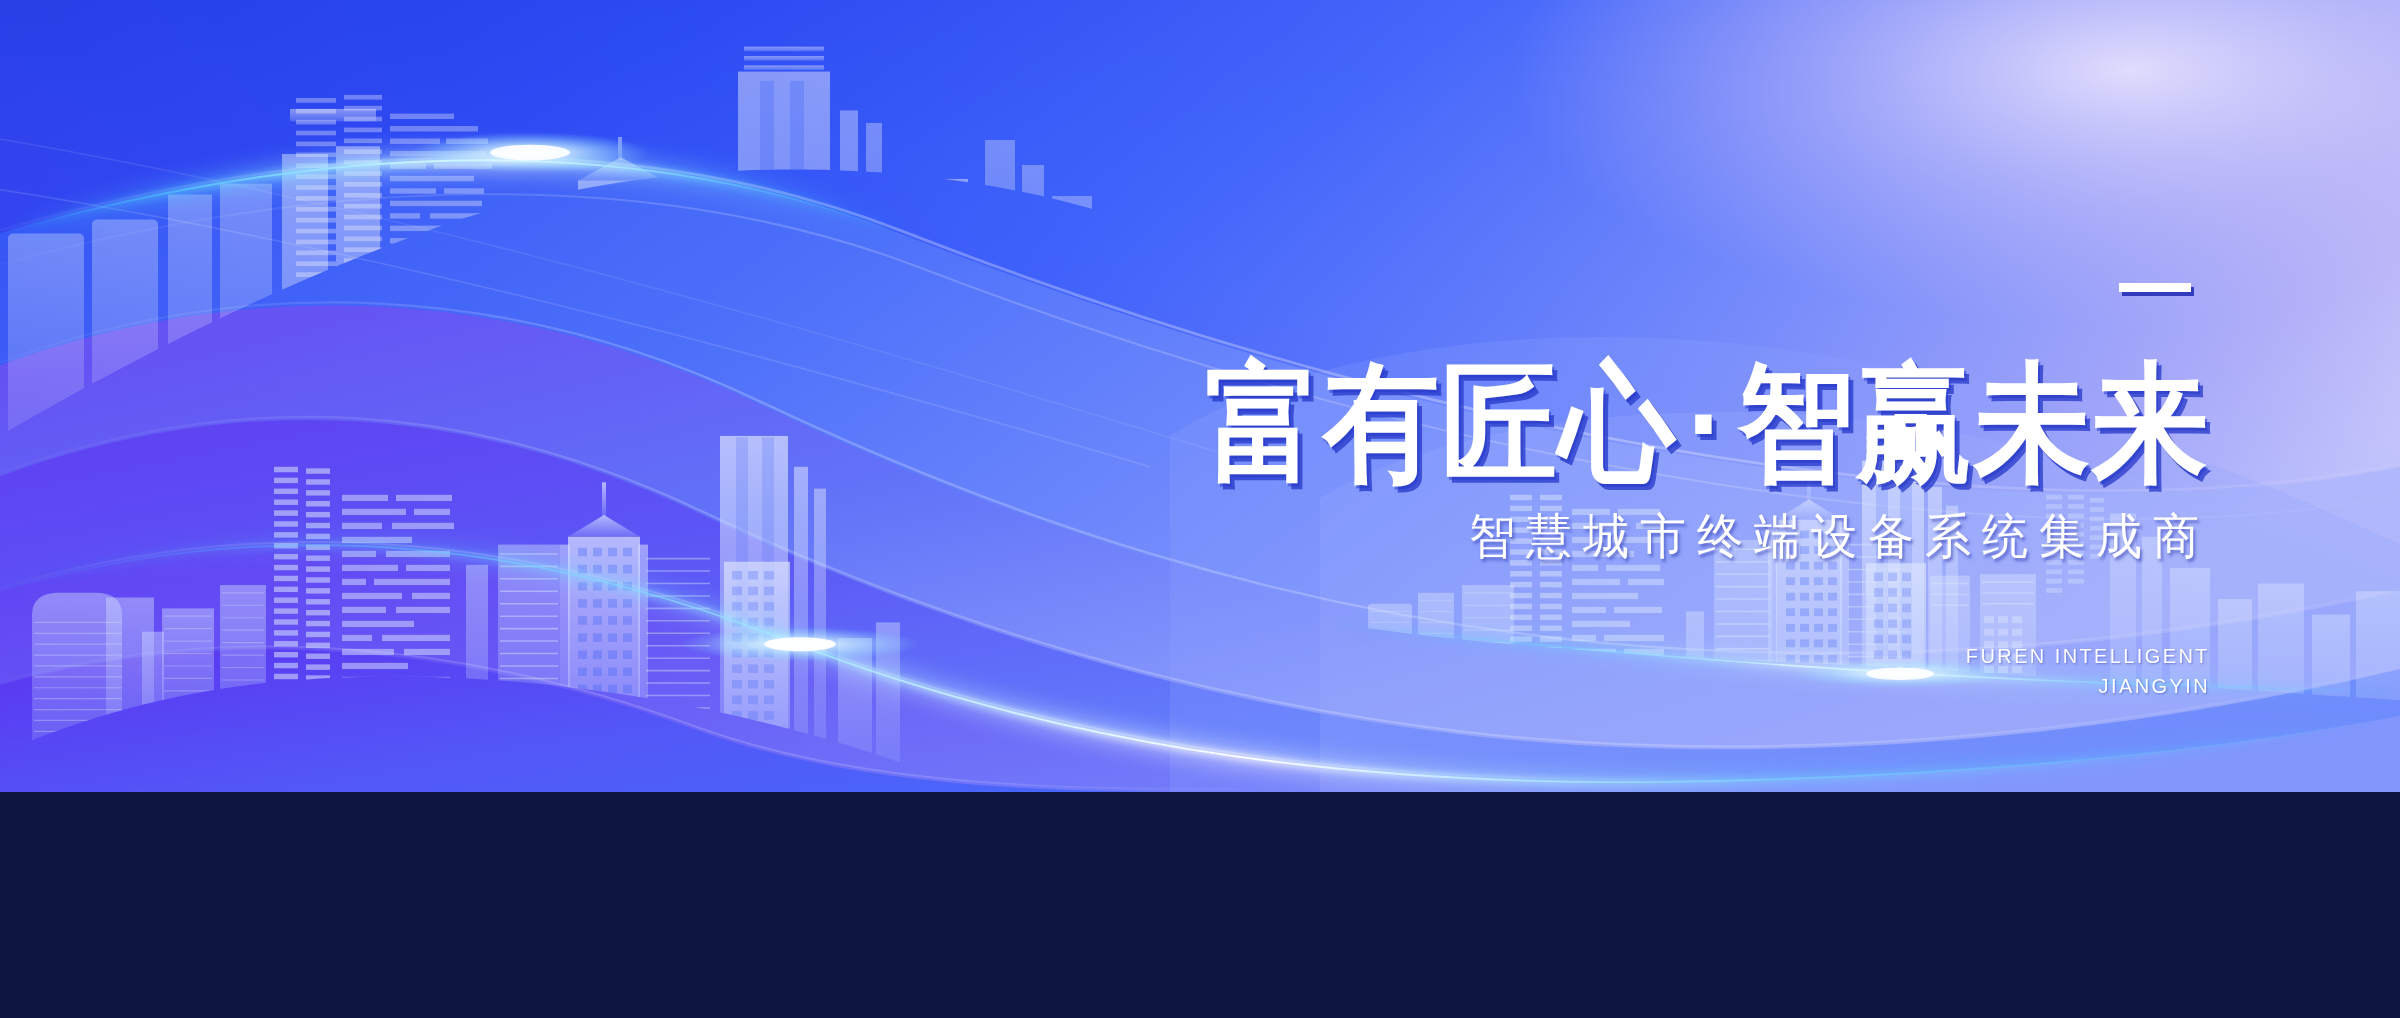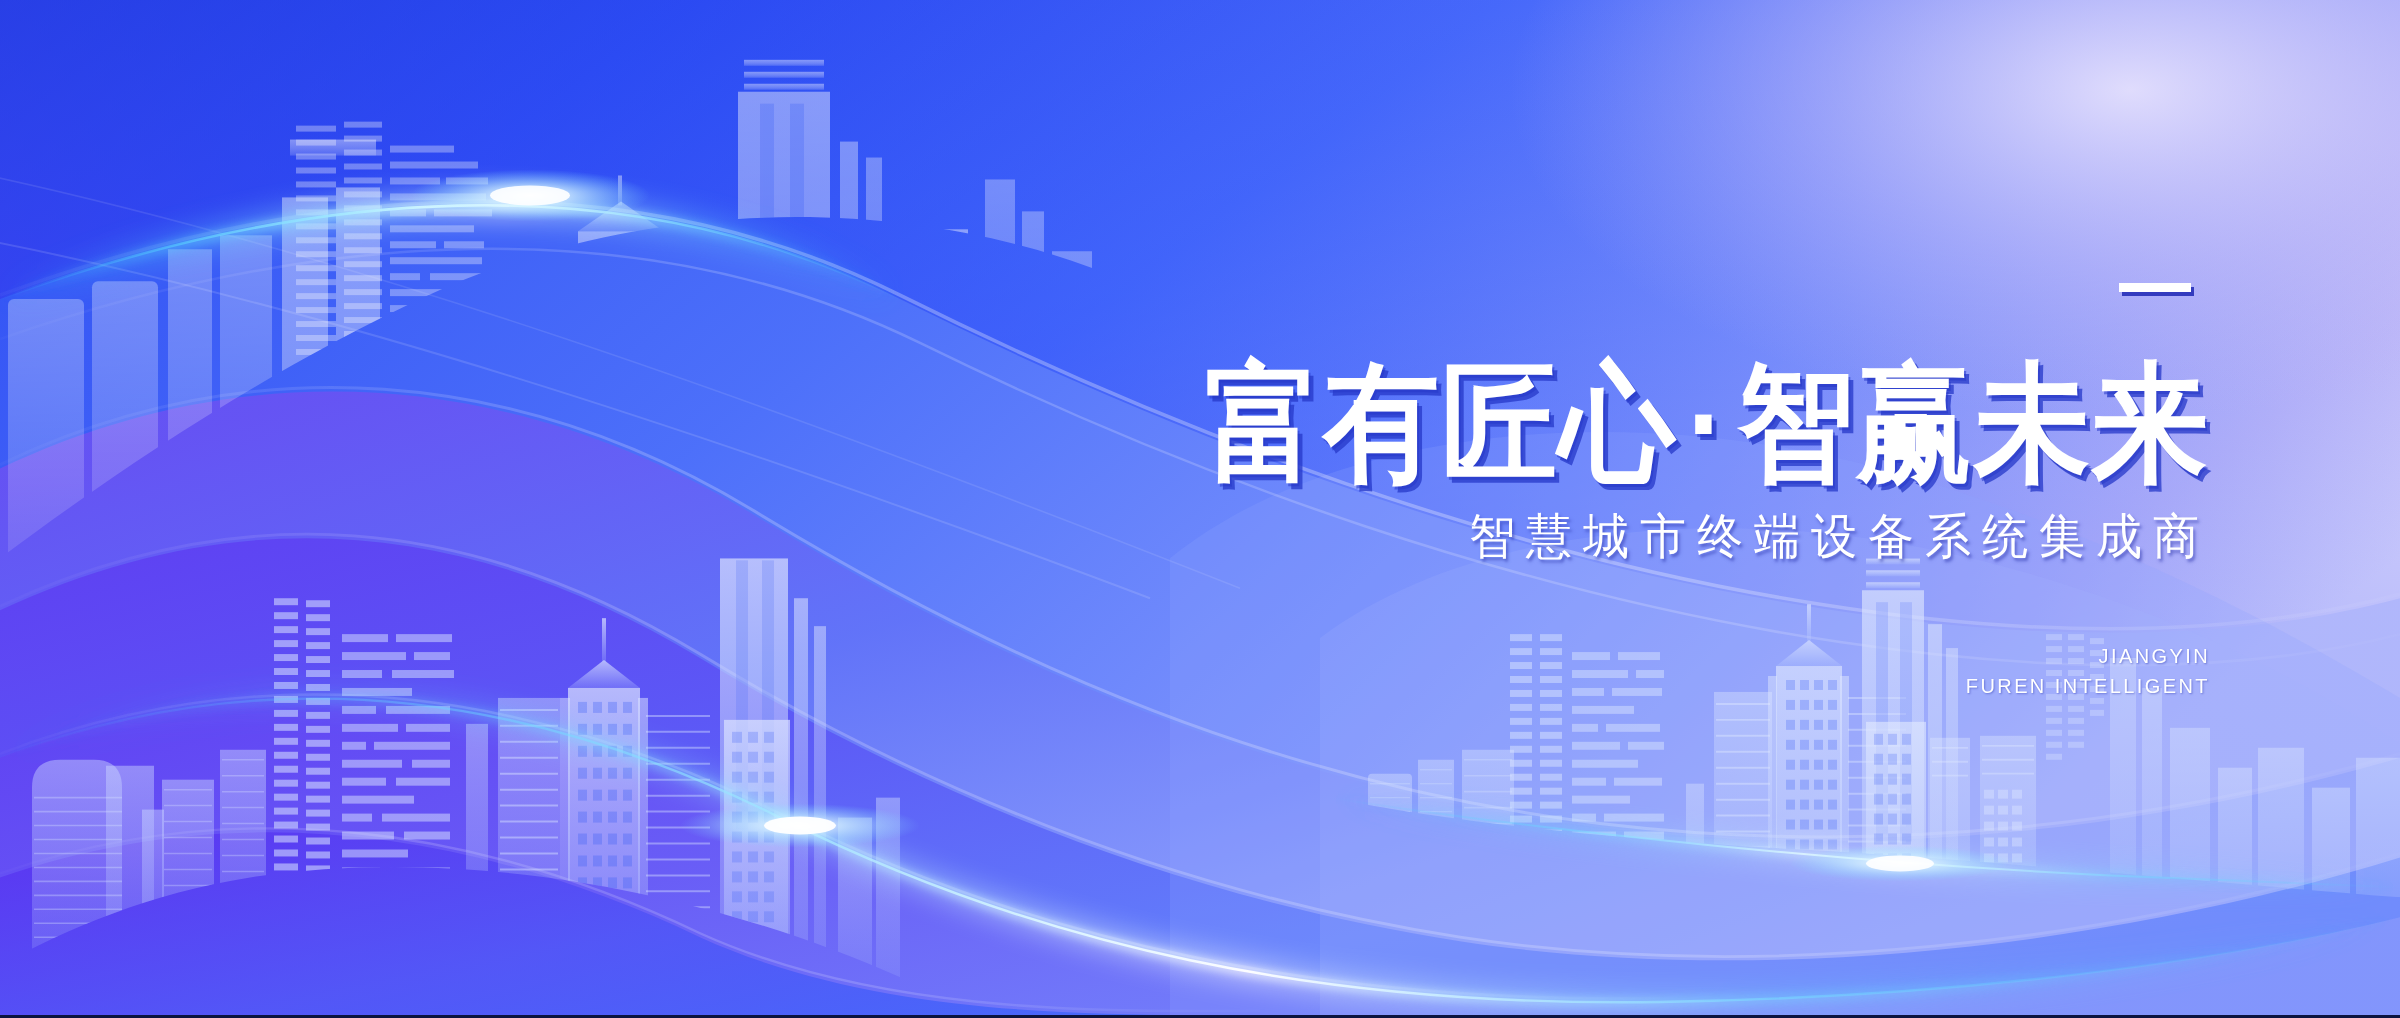--- a/index.html
+++ b/index.html
@@ -4,21 +4,21 @@
 <title>Banner</title>
 <style>
   html, body {
     margin: 0;
     padding: 0;
     background: #0c1440;
   }
   #banner {
     position: relative;
     width: 2400px;
-    height: 1015px;
+    height: 792px;
     overflow: hidden;
     font-family: "Liberation Sans", "DejaVu Sans", sans-serif;
     background: #4d7c0f;
   }
   .layer {
     position: absolute;
     inset: 0;
     width: 100%;
     height: 100%;
   }
@@ -1175,18 +1175,18 @@
 
   <div id="text-block">
 
     <div id="dash-accent"></div>
 
     <div id="headline"><span>富有匠心</span><span class="dot">·</span><span>智赢未来</span></div>
 
     <div id="subtitle">智慧城市终端设备系统集成商</div>
 
     <div id="company-en">
+      <div>FUREN INTELLIGENT</div>
       <div>JIANGYIN</div>
-      <div>FUREN INTELLIGENT</div>
     </div>
   </div>
 
 </div>
 
 </body></html>

